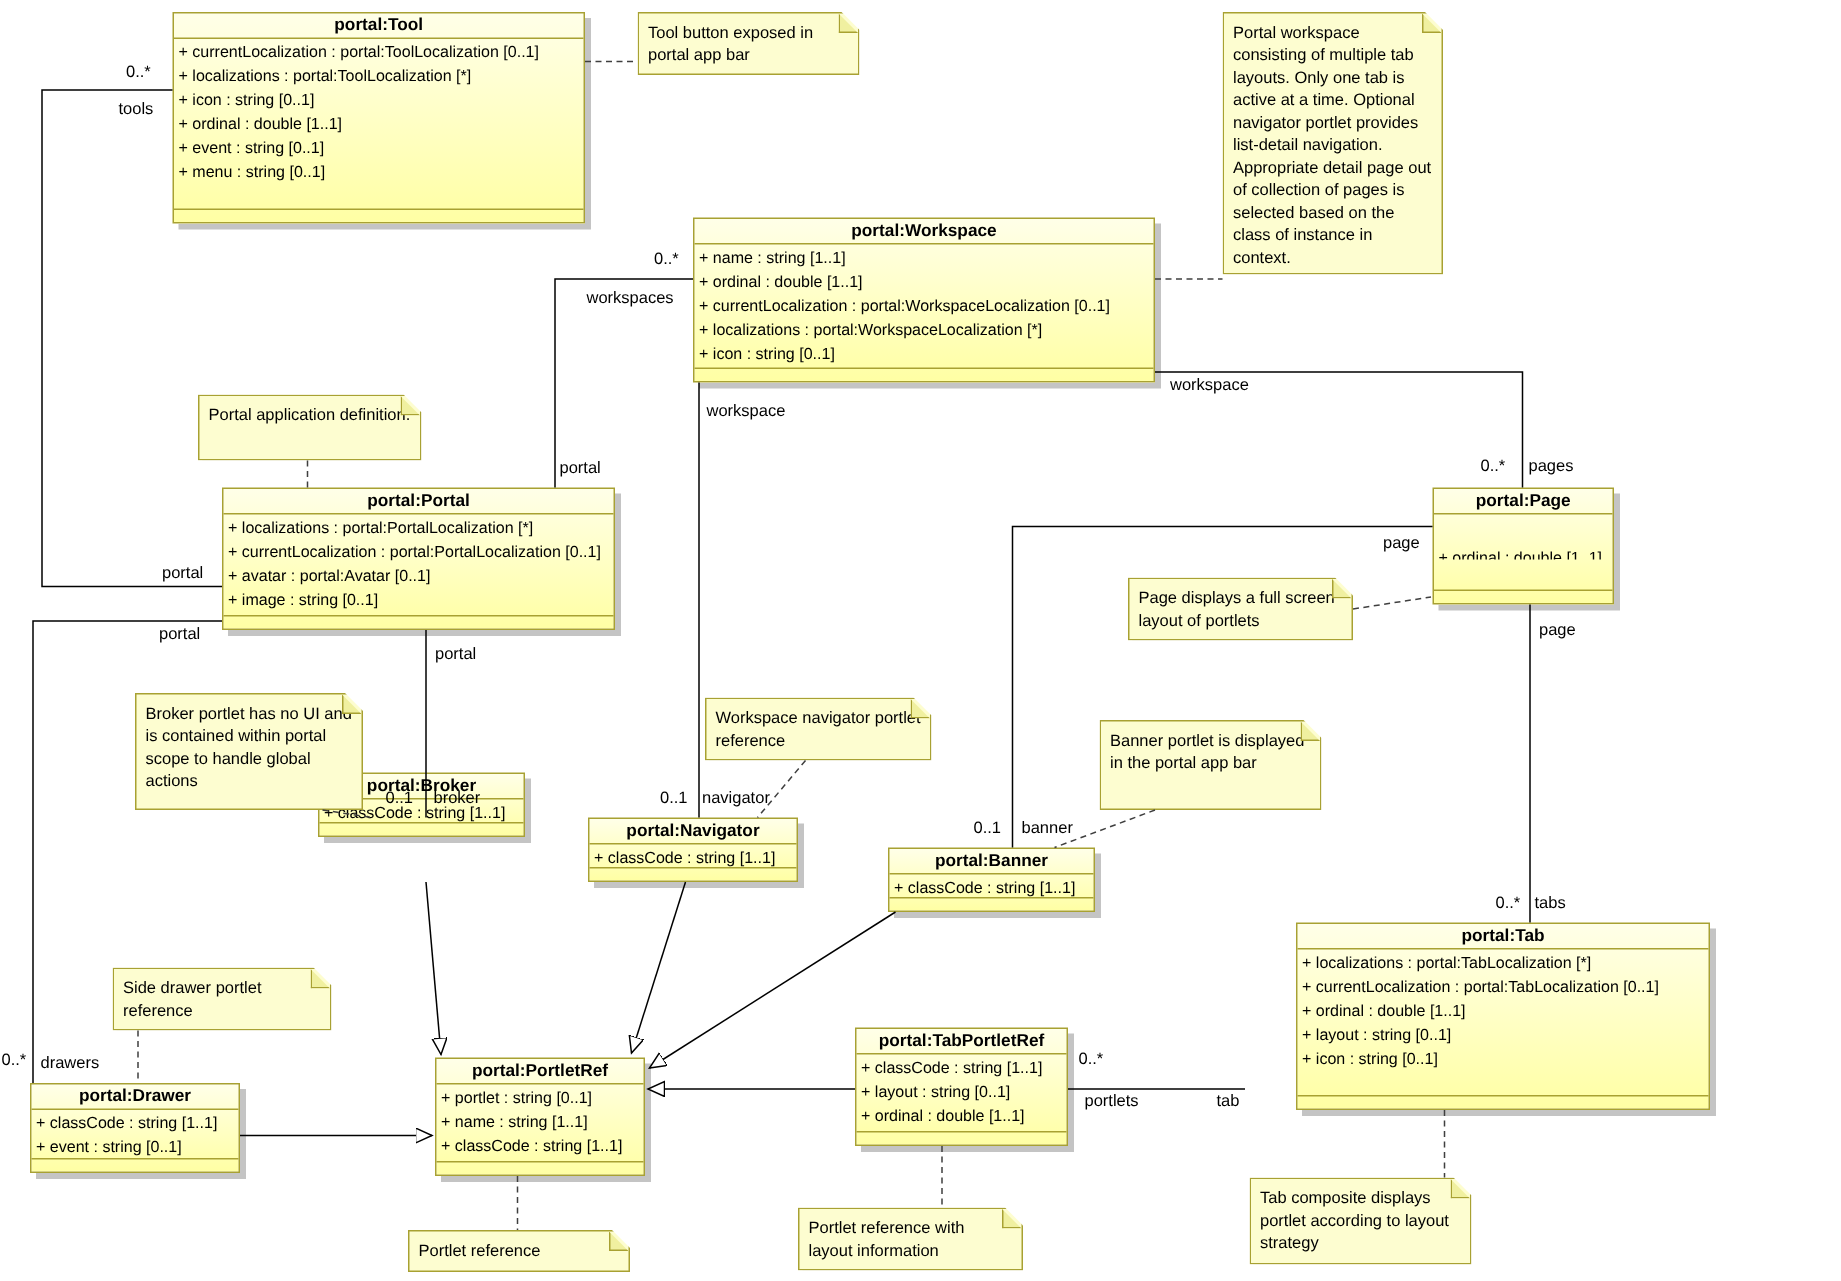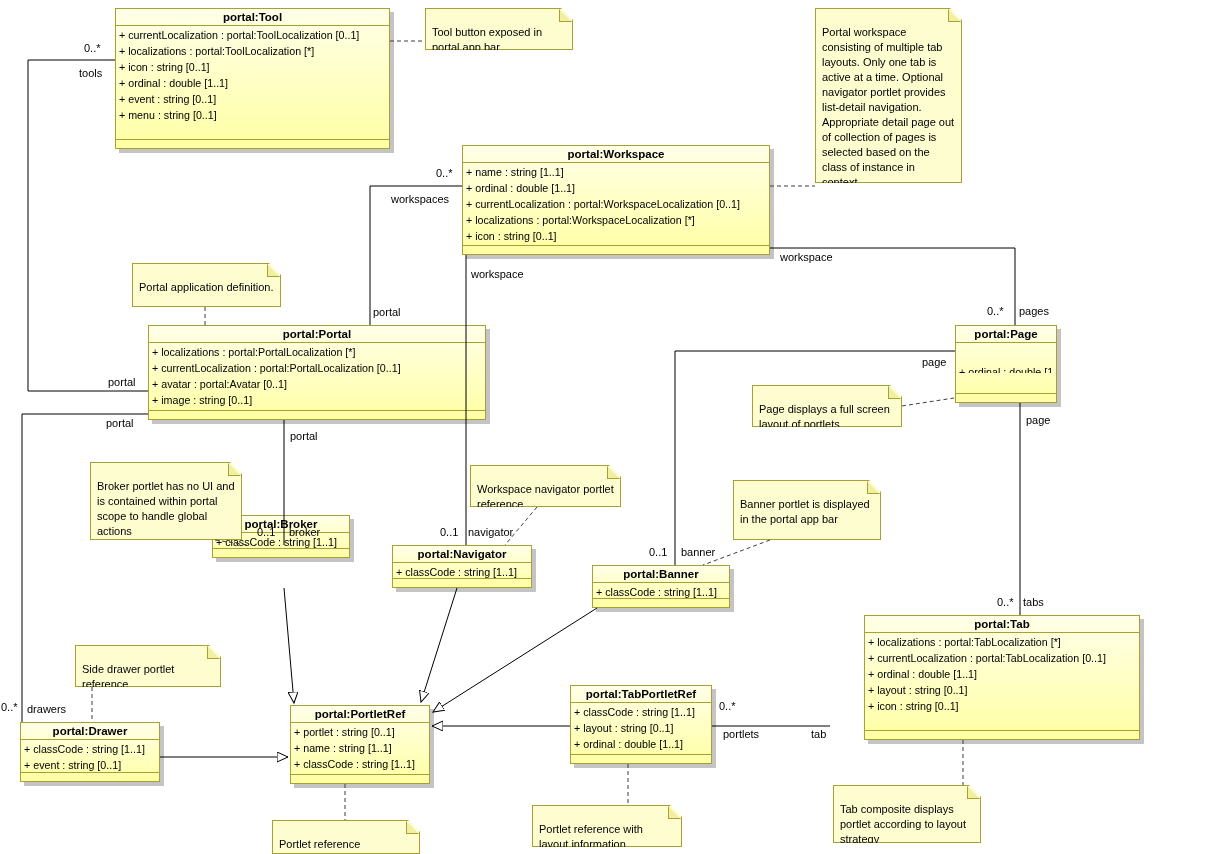--- a/index.html
+++ b/index.html
@@ -15,21 +15,21 @@
     border:1px solid var(--class-border);
     background:linear-gradient(180deg,var(--class-fill-top),var(--class-fill-bottom));
     box-shadow:4px 4px 0 var(--shadow);}
   .uml-title{flex:0 0 17px;line-height:17px;text-align:center;font-weight:bold;
     font-size:11.5px;border-bottom:1px solid var(--class-border);white-space:nowrap;overflow:hidden;}
   .uml-attrs{flex:1 1 auto;padding:1px 0 0 3px;overflow:hidden;}
   .uml-attr{height:16px;line-height:16px;font-size:10.7px;white-space:nowrap;}
   .uml-ops{flex:0 0 9px;border-top:1px solid var(--class-border);}
   .uml-note{position:absolute;background:var(--note-fill);border:1px solid var(--note-border);
     clip-path:polygon(0 0,calc(100% - 12px) 0,100% 12px,100% 100%,0 100%);
-    padding:16px 6px;font-size:11px;line-height:15px;
+    padding:6px 6px;font-size:11px;line-height:15px;
     filter:drop-shadow(3px 3px 0 var(--shadow));}
   .uml-note::before{content:"";position:absolute;top:0;right:0;width:12px;height:12px;
     background:var(--note-fold);clip-path:polygon(0 0,100% 100%,0 100%);
     border-left:1px solid var(--note-border);border-bottom:1px solid var(--note-border);}
   .note-text{display:block;}
   #edges{position:absolute;left:0;top:0;pointer-events:none;}
   .assoc line,.assoc polyline{stroke:var(--line);fill:none;stroke-width:1;}
   .anchor line{stroke:#3f3f3f;fill:none;stroke-width:1;stroke-dasharray:4 3;}
   .edge-label{position:absolute;font-size:11px;white-space:nowrap;}
 </style>
@@ -56,32 +56,32 @@
     <div class="uml-attrs">
       <div class="uml-attr">+ name : string [1..1]</div>
       <div class="uml-attr">+ ordinal : double [1..1]</div>
       <div class="uml-attr">+ currentLocalization : portal:WorkspaceLocalization [0..1]</div>
       <div class="uml-attr">+ localizations : portal:WorkspaceLocalization [*]</div>
       <div class="uml-attr">+ icon : string [0..1]</div>
     </div>
     <div class="uml-ops"></div>
   </div>
 
-  <div class="uml-class" style="left:148px;top:325px;width:338px;height:95px;">
+  <div class="uml-class" style="left:148px;top:325px;width:262px;height:95px;">
     <div class="uml-title">portal:Portal</div>
     <div class="uml-attrs">
       <div class="uml-attr">+ localizations : portal:PortalLocalization [*]</div>
       <div class="uml-attr">+ currentLocalization : portal:PortalLocalization [0..1]</div>
       <div class="uml-attr">+ avatar : portal:Avatar [0..1]</div>
       <div class="uml-attr">+ image : string [0..1]</div>
     </div>
     <div class="uml-ops"></div>
   </div>
 
-  <div class="uml-class" style="left:955px;top:325px;width:102px;height:78px;gap:20px;">
+  <div class="uml-class" style="left:955px;top:325px;width:121px;height:78px;gap:20px;">
     <div class="uml-title">portal:Page</div>
     <div class="uml-attrs">
       <div class="uml-attr">+ ordinal : double [1..1]</div>
       <div class="uml-attr">+ case : string [3..1]</div>
       <div class="uml-attr">+ name : string [1..1]</div>
     </div>
     <div class="uml-ops"></div>
   </div>
 
   <div class="uml-class" style="left:212px;top:515px;width:138px;height:43px;">

